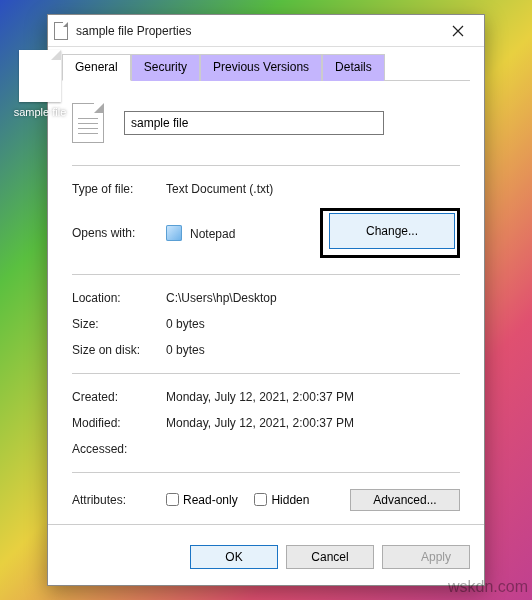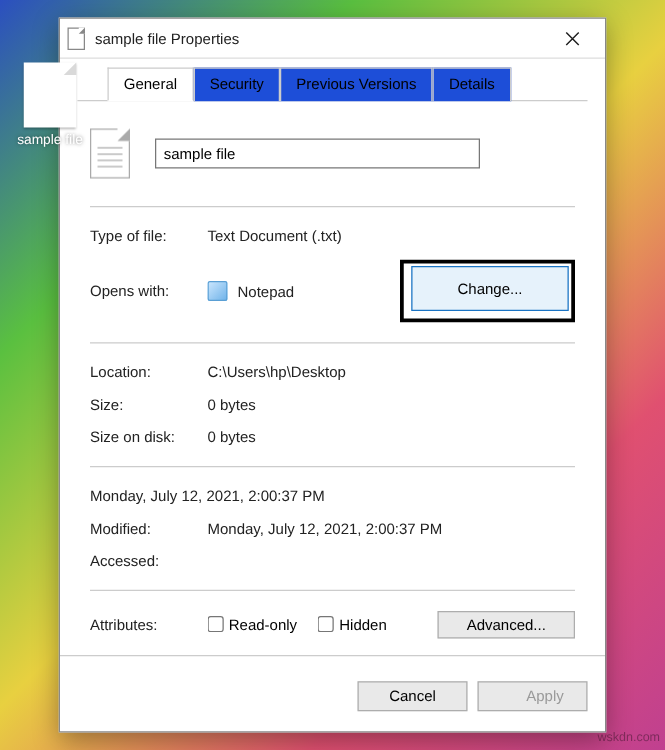--- a/index.html
+++ b/index.html
@@ -51,26 +51,25 @@
     }
     .titlebar-title { flex: 1; color: #222; font-size: 12px; }
     .close-btn {
       width: 40px; height: 30px; display:flex;
       align-items:center; justify-content:center;
       font-size: 14px; cursor: pointer;
     }
     .tabs {
       display:flex; border-bottom:1px solid #ccc;
       margin: 6px 14px 0;
-      padding-left: 24px;
     }
     .tab {
       padding: 5px 12px 6px; font-size:12px;
       border:1px solid #ccc; border-bottom:none;
-      background:#1d4ed8; margin-right: 0px;
+      background:#c4b5fd; margin-right: 0px;
       position:relative; bottom:-1px; cursor:pointer;
     }
     .tab.active {
       background:#fff; border-bottom:1px solid #fff;
     }
     .content {
       flex:1; padding: 10px 24px 0; overflow:auto;
     }
     .row { display:flex; align-items:center; padding: 6px 0; }
     .row .label { width: 94px; color:#222; }
@@ -121,21 +120,21 @@
     .footer button {
       width:88px; height:24px; font-size:12px;
       border:1px solid #adadad; background:#e9e9e9; cursor:pointer;
     }
     .footer .ok {
       background:#e6f2fb; border:1px solid #1a74c4;
     }
     .footer .apply { color:#999;padding-left:20px; }
     .watermark {
       position:absolute; right:4px; bottom:4px;
-      font-size:10px; color:rgba(0,0,0,.35);
+      font-size:16px; color:rgba(0,0,0,.35);
     }
   </style>
 </head>
 <body>
 
 <div class="desktop-icon">
   <div class="page"></div>
   <div>sample file</div>
 </div>
 
@@ -198,20 +197,21 @@
       <div class="value">0 bytes</div>
     </div>
     <div class="row">
       <div class="label">Size on disk:</div>
       <div class="value">0 bytes</div>
     </div>
 
     <hr>
 
     <div class="row">
+      <div class="label">Created:</div>
       <div class="value">Monday, July 12, 2021, 2:00:37 PM</div>
     </div>
     <div class="row">
       <div class="label">Modified:</div>
       <div class="value">Monday, July 12, 2021, 2:00:37 PM</div>
     </div>
     <div class="row">
       <div class="label">Accessed:</div>
     </div>
 
@@ -225,18 +225,19 @@
         <input type="checkbox" class="chk" style=""><span>Hidden</span>
       </div>
       <button class="advanced-btn">Advanced...</button>
     </div>
 
     <hr>
 
   </div>
 
   <div class="footer">
+    <button class="ok">OK</button>
     <button>Cancel</button>
     <button class="apply" disabled="">Apply</button>
   </div>
 </div>
 
 <div class="watermark">wskdn.com</div>
 
 </body></html>

